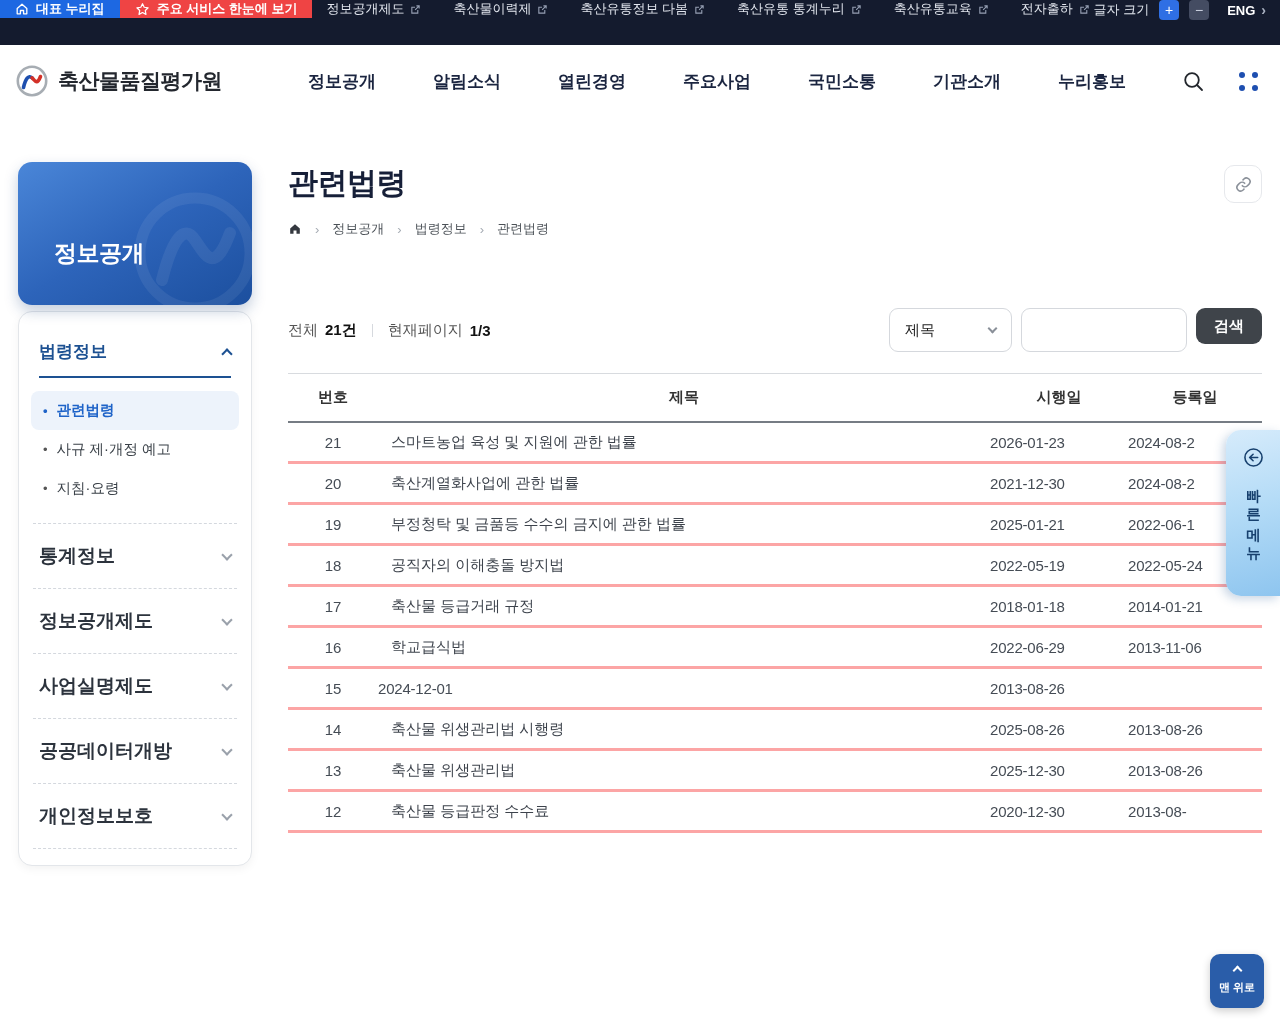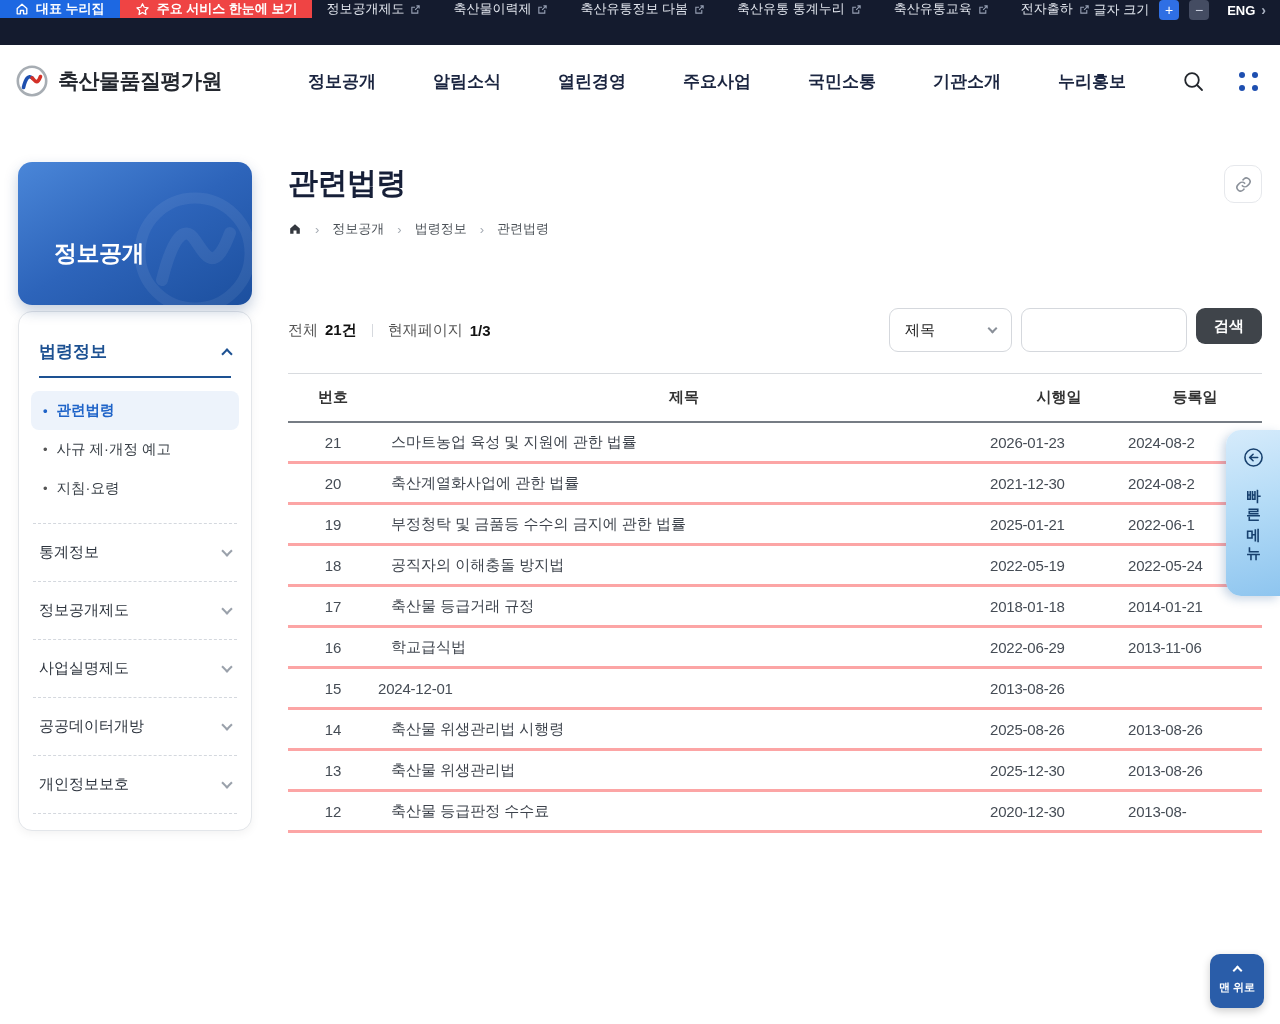--- a/index.html
+++ b/index.html
@@ -39,21 +39,21 @@
   
   .sidebar { position:absolute; left:18px; top:162px; width:234px; }
   .side-hero { position:relative; height:143px; border-radius:14px; overflow:hidden;
     background:linear-gradient(150deg,#4a86d8 0%,#2d64ba 50%,#1c4f9e 100%);
     box-shadow:0 6px 14px rgba(21,60,120,.25); }
   .side-hero-title { position:absolute; left:36px; top:76px; font-size:23px; font-weight:800; color:#fff; letter-spacing:-0.5px; }
   .side-hero svg { position:absolute; right:-18px; top:6px; opacity:.5; }
   .side-card { margin-top:6px; background:#fff; border:1px solid #e3e6ea; border-radius:14px;
     box-shadow:0 3px 10px rgba(0,0,0,.05); padding:6px 0 16px; }
   .group-head { width:100%; background:none; border:none; font-family:inherit; display:flex; align-items:center;
-    justify-content:space-between; padding:19px 20px; font-size:15px; font-weight:400; color:#2c333d; cursor:pointer; }
+    justify-content:space-between; padding:19px 20px; font-size:19px; font-weight:700; color:#2c333d; cursor:pointer; }
   .group-head.open { color:#1d5192; font-weight:800; font-size:17px; padding:22px 20px 13px; }
   .open-underline { margin:0 20px; border-bottom:2px solid #1d5192; }
   .chev { width:8px; height:8px; border-right:2px solid #9aa1ab; border-bottom:2px solid #9aa1ab; display:inline-block; }
   .chev.up { transform:rotate(-135deg); border-color:#1d5192; margin-top:4px; }
   .chev.down { transform:rotate(45deg); margin-bottom:3px; }
   .side-sub { list-style:none; padding:13px 12px 15px; }
   .side-sub li { display:flex; align-items:center; gap:9px; padding:10px 12px; font-size:14.5px; color:#3a4148;
     border-radius:8px; cursor:pointer; }
   .side-sub li::before { content:"•"; font-size:13px; color:#555; }
   .side-sub li.active { background:#edf3fb; color:#1e63c8; font-weight:700; }

